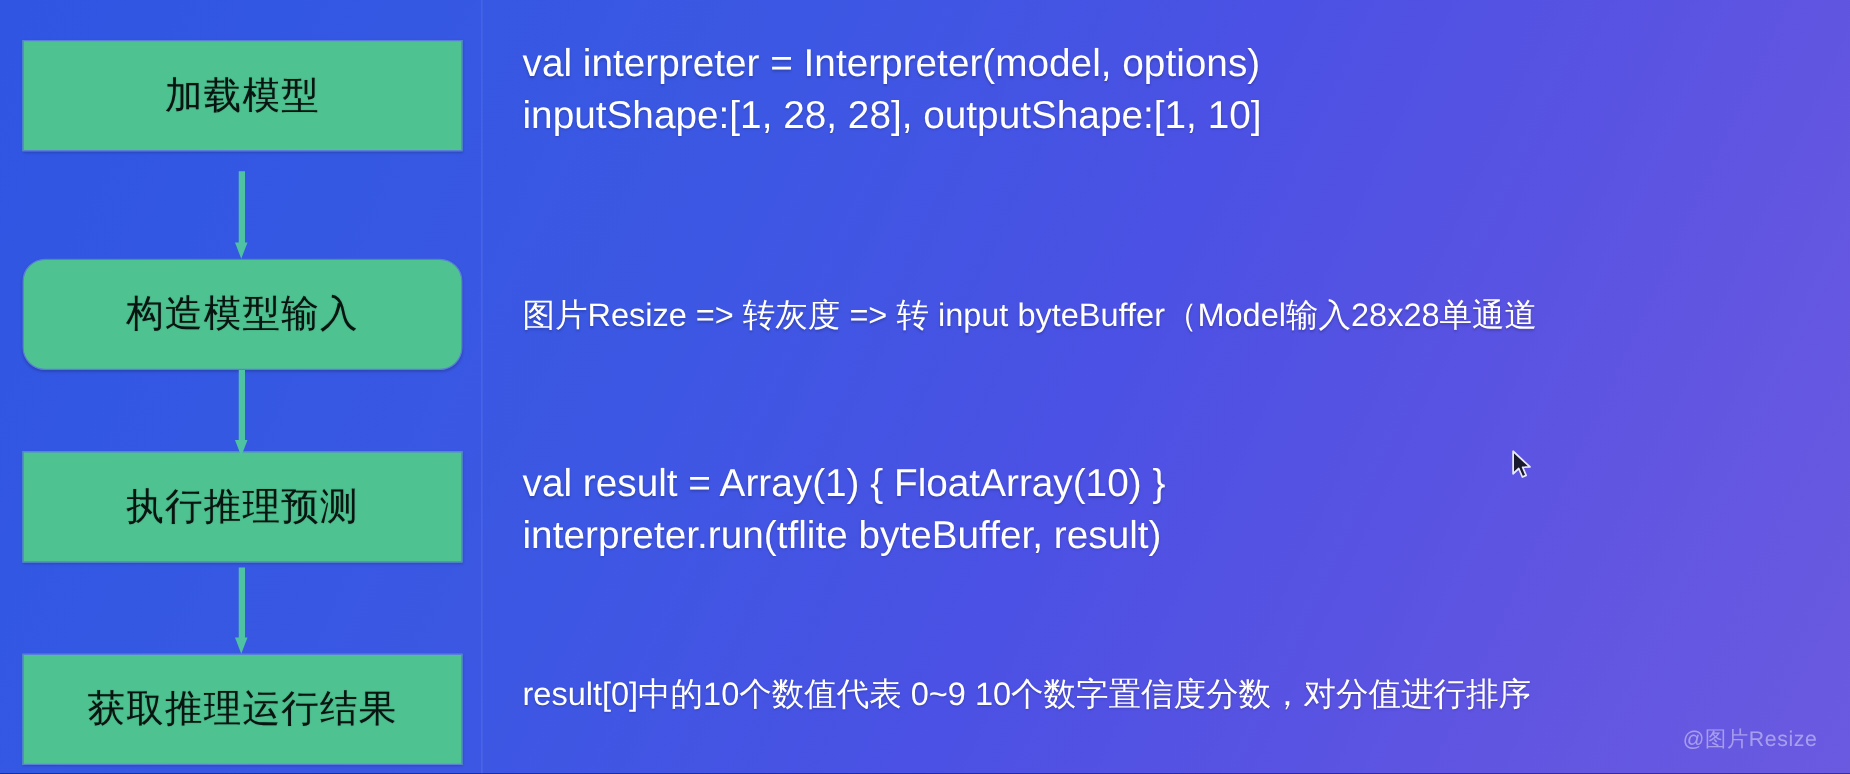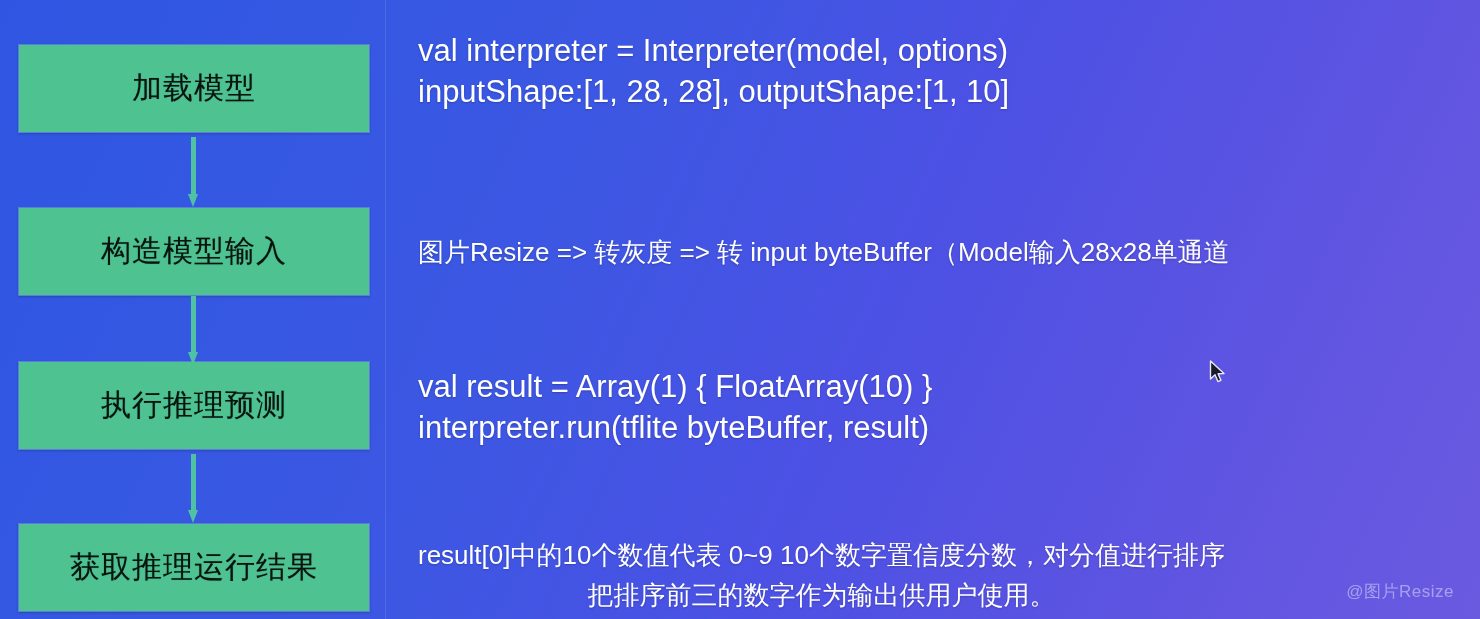--- a/index.html
+++ b/index.html
@@ -47,22 +47,22 @@
     justify-content: center;
     box-shadow: 0 1px 2px rgba(0,0,0,0.18);
   }
   .flow-box span {
     color: #071510;
     font-size: 30px;
     letter-spacing: 1px;
     font-weight: 500;
     text-shadow: 0 0 1px rgba(0,0,0,0.35);
   }
-  #box-1 { top: 44px; }
-  #box-2 { top: 207px; }
+  #box-1 { top: 32px; }
+  #box-2 { top: 207px; border-radius: 18px; }
   #box-3 { top: 361px; }
   #box-4 { top: 523px; }
 
   .arrow {
     position: absolute;
     left: 188px;
     width: 11px;
   }
   .arrow .stem {
     position: absolute;
@@ -177,21 +177,20 @@
     <div class="cn-line">图片Resize =&gt; 转灰度 =&gt; 转 input byteBuffer（Model输入28x28单通道</div>
   </div>
 
   <div class="text-block" id="text-3">
     <div class="code-line">val result = Array(1) { FloatArray(10) }</div>
     <div class="code-line">interpreter.run(tflite byteBuffer, result)</div>
   </div>
 
   <div class="text-block" id="text-4">
     <div class="cn-line">result[0]中的10个数值代表 0~9 10个数字置信度分数，对分值进行排序</div>
-    <div class="cn-line">把排序前三的数字作为输出供用户使用。</div>
   </div>
 
   <div id="watermark">@图片Resize</div>
 
   <div id="cursor">
     <svg width="18" height="24" viewBox="0 0 18 24">
       <path d="M1.5 1 L1.5 19 L6 14.8 L8.9 21.6 L11.9 20.3 L9.1 13.8 L15 13.6 Z" fill="#1a1a2e" stroke="#e9e9f5" stroke-width="1.4" stroke-linejoin="round"></path>
     </svg>
   </div>
 

